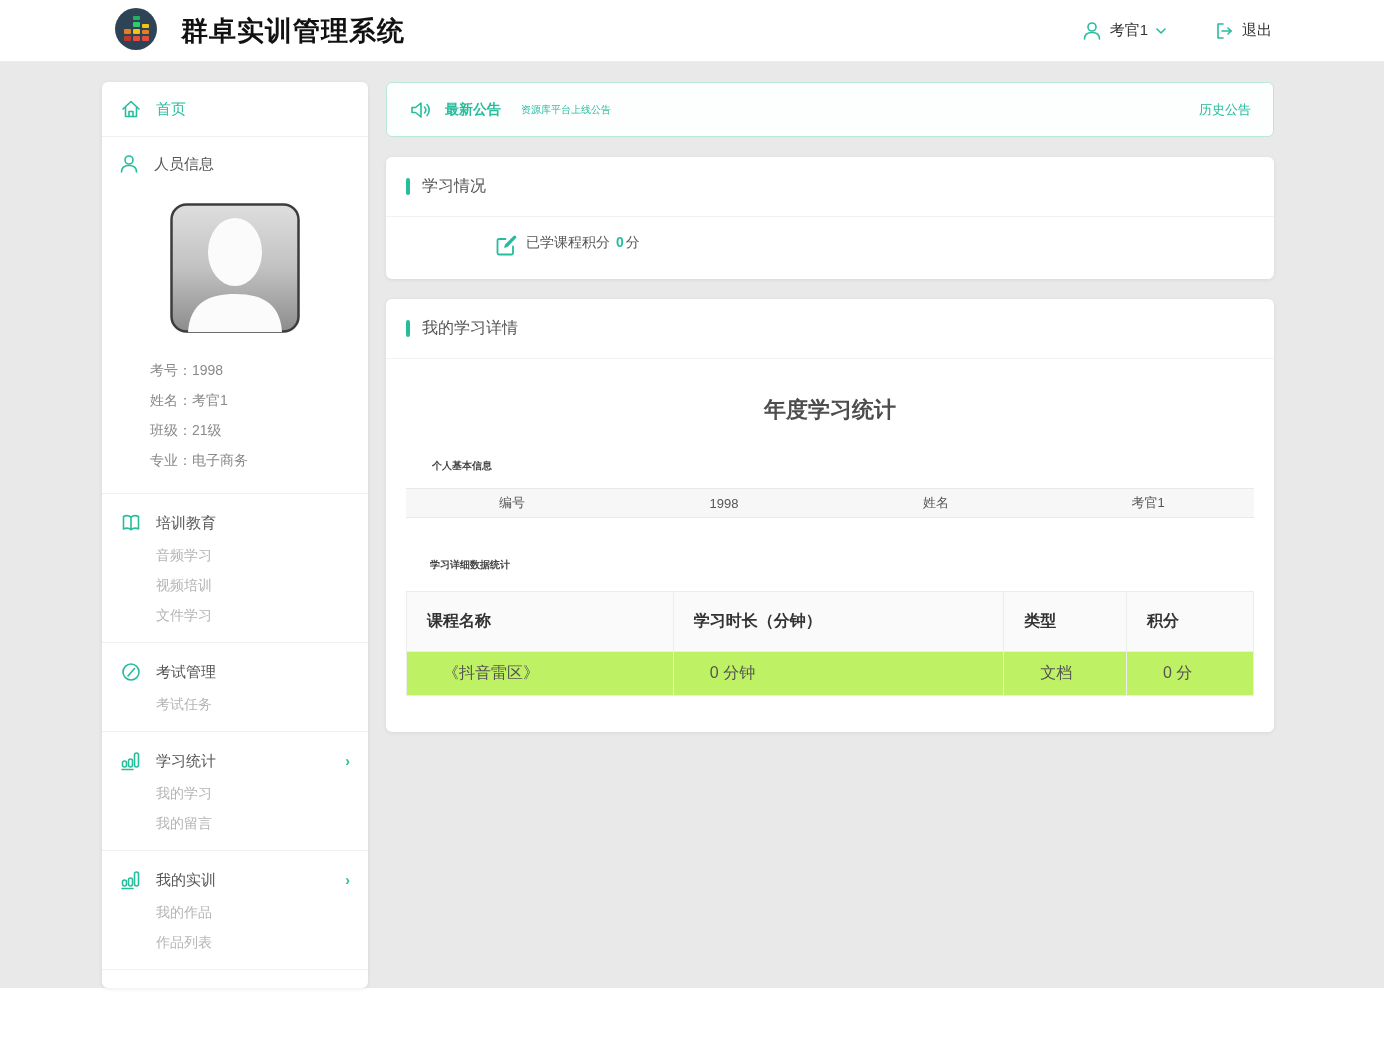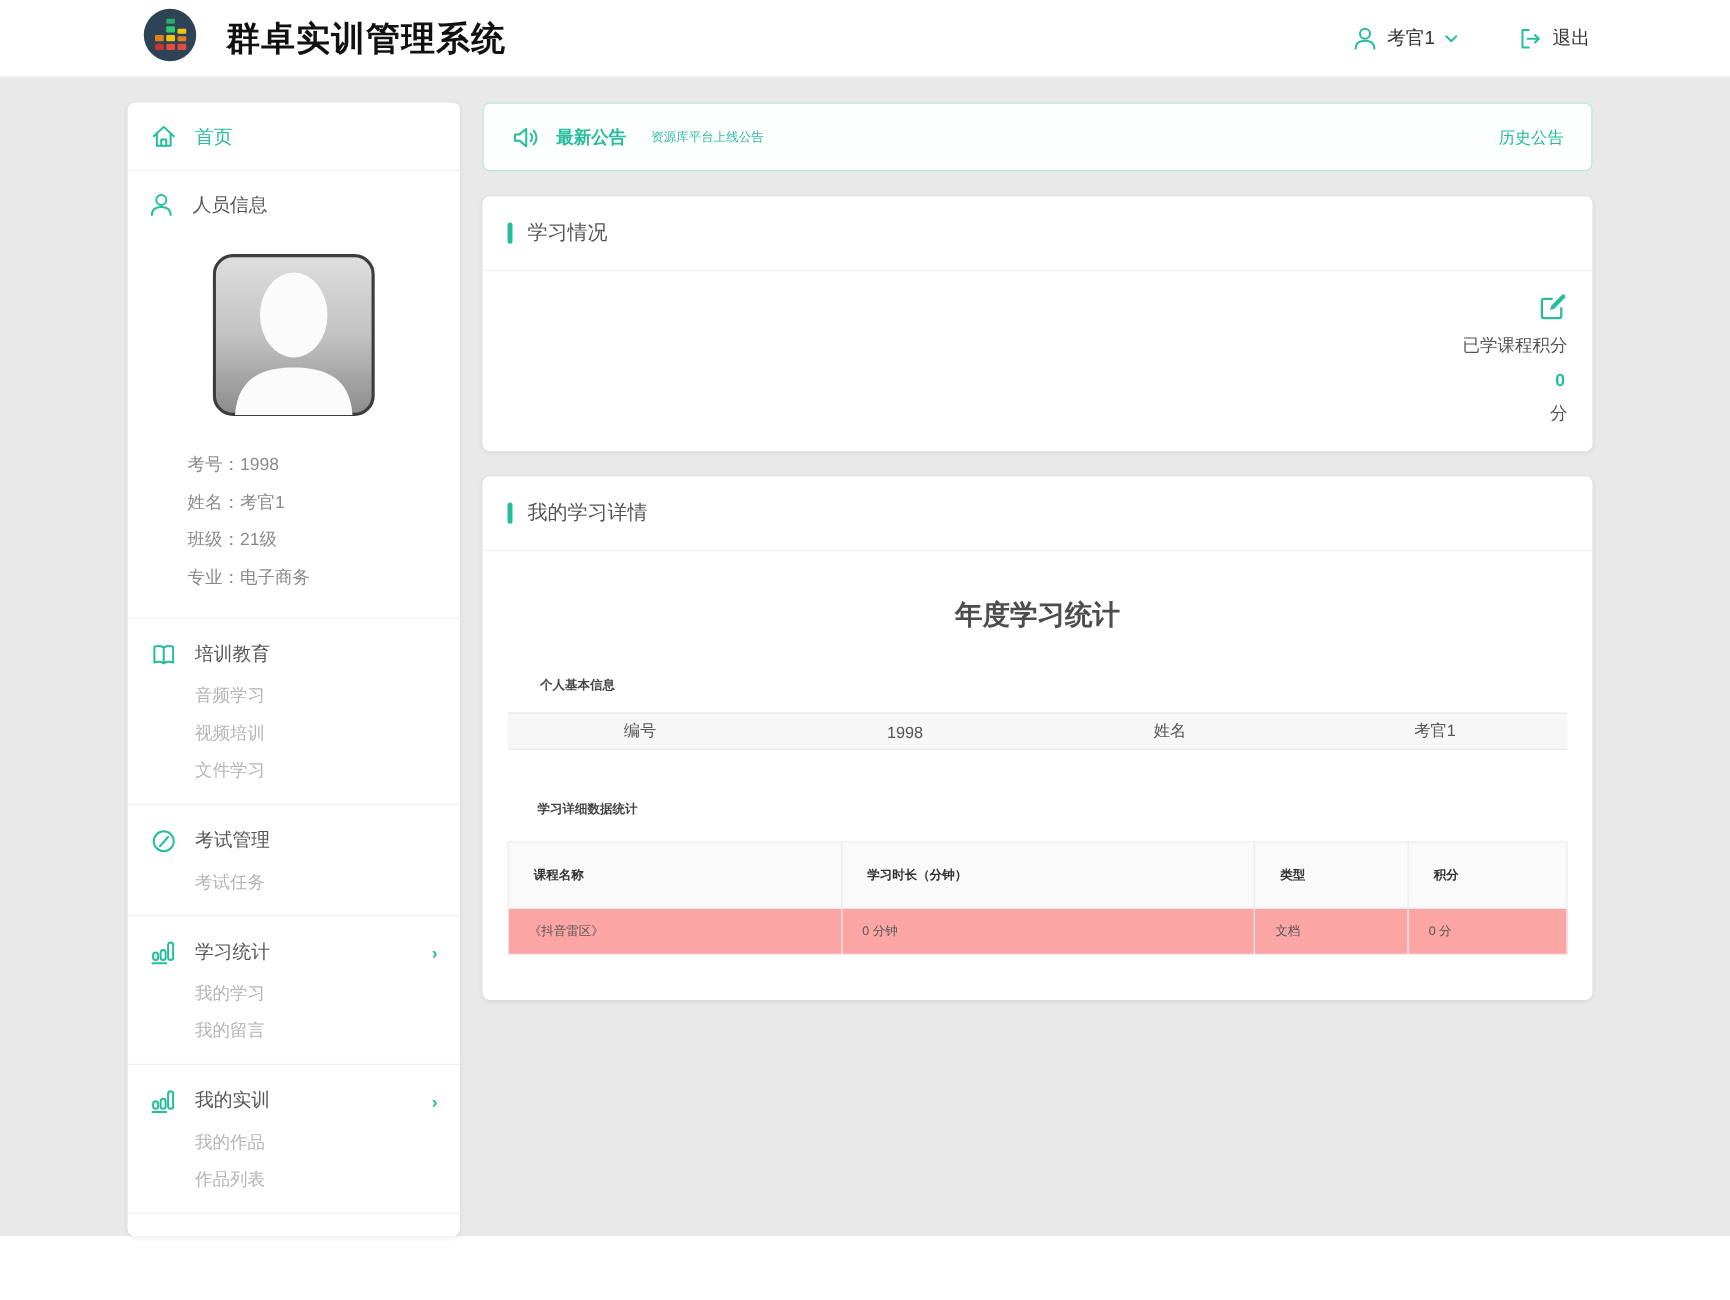--- a/index.html
+++ b/index.html
@@ -39,33 +39,33 @@
   .notice-left { display:flex; align-items:center; gap:12px; }
   .notice-label { color:#26bd9d; font-weight:bold; font-size:14px; }
   .notice-link { color:#2cbda0; font-size:10px; margin-left:8px; cursor:pointer; }
   .notice-history { margin-left:auto; color:#26bd9d; font-size:13px; cursor:pointer; }
 
   .card { background:#fff; border-radius:6px; box-shadow:0 1px 4px rgba(0,0,0,.07); }
   .card-head { display:flex; align-items:center; gap:12px; padding:19px 20px; border-bottom:1px solid #f2f2f2;font-family:Liberation Serif, serif; }
   .head-bar { width:4px; height:17px; background:#26bd9d; border-radius:2px; }
   .card-head-title { font-size:16px; color:#555; }
 
-  .score-row { display:flex; align-items:flex-end; gap:10px; padding:17px 20px 21px 108px;flex-direction:column; }
+  .score-row { display:flex; align-items:flex-start; gap:0; padding:17px 20px 21px 108px; }
   .score-label { font-size:14px; color:#555; margin-left:8px; }
   .score-value { font-size:14px; font-weight:bold; color:#26bd9d; margin:0 2px 0 6px; }
   .score-unit { font-size:14px; color:#555; }
 
   .detail-body { padding:22px 20px 36px; }
   .report-title { text-align:center; font-size:22px; color:#4d4d4d; margin:14px 0 34px; }
   .section-label { font-size:10px; font-weight:bold; color:#444; margin-left:26px; }
   .basic-row { margin-top:15px; background:#f7f7f7; border-top:1px solid #e9e9e9; border-bottom:1px solid #e9e9e9; height:30px; display:grid; grid-template-columns:1fr 1fr 1fr 1fr; align-items:center; text-align:center; font-size:13px; color:#555; }
   .stats-label { margin-top:40px;margin-left:24px; }
-  .data-table { margin-top:19px; width:100%; border-collapse:collapse; font-size:10px; }
+  .data-table { margin-top:19px; width:100%; border-collapse:collapse; font-size:16px; }
   .data-table th { background:#fafafa; text-align:left; font-weight:bold; color:#333; padding:19px 20px; border:1px solid #ececec; }
-  .data-table td { background:#fca5a5; color:#555; padding:11px 16px; border:1px solid #ececec; }
+  .data-table td { background:#bef264; color:#555; padding:11px 36px; border:1px solid #ececec; }
   .col-name{width:31.5%} .col-dur{width:39%} .col-type{width:14.5%} .col-score{width:15%}
 
   
   .footer { background:#fff; text-align:center; padding:29px 0 36px; }
   .footer-line1 { font-size:12px; color:#ef4444;margin-top:39px; }
 </style>
 </head>
 <body>
 
 <header class="topbar">

